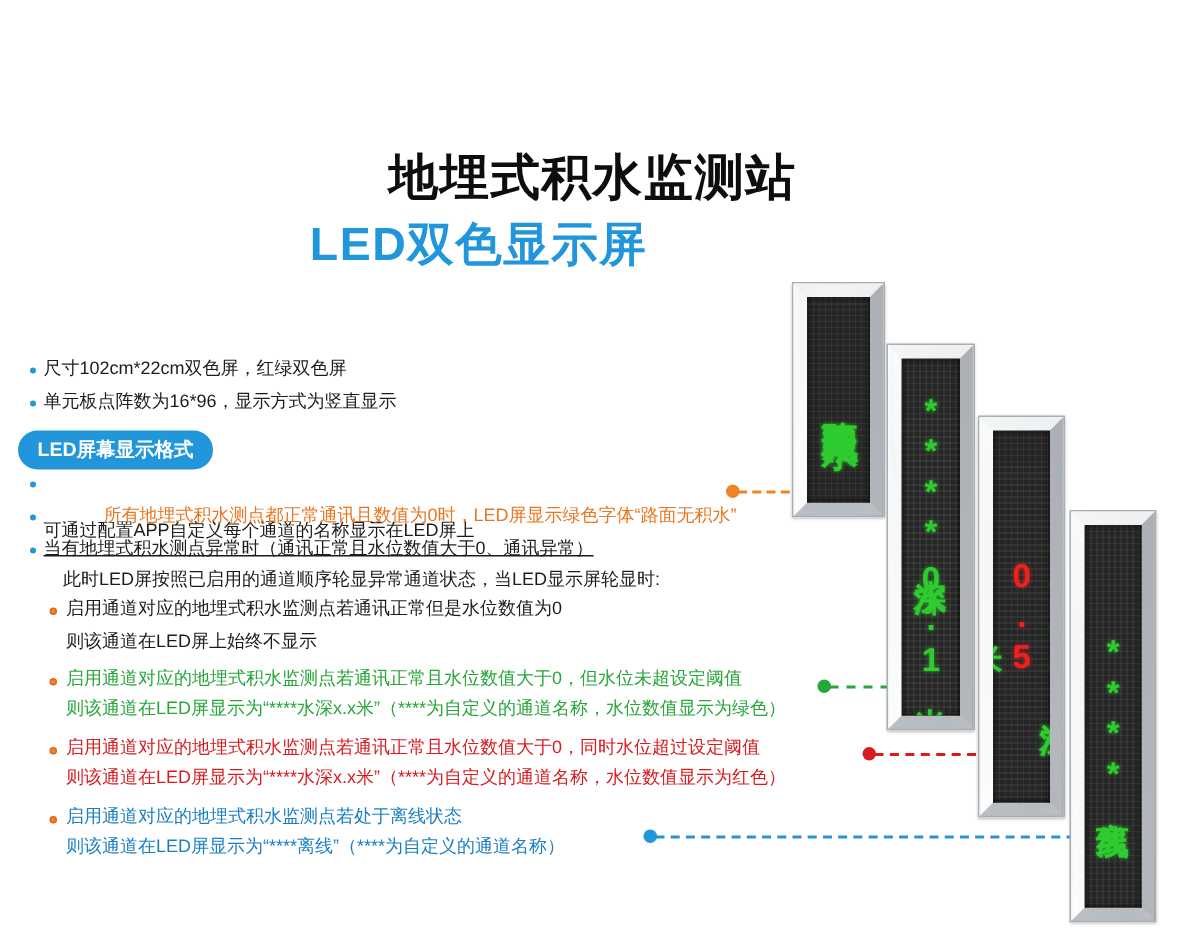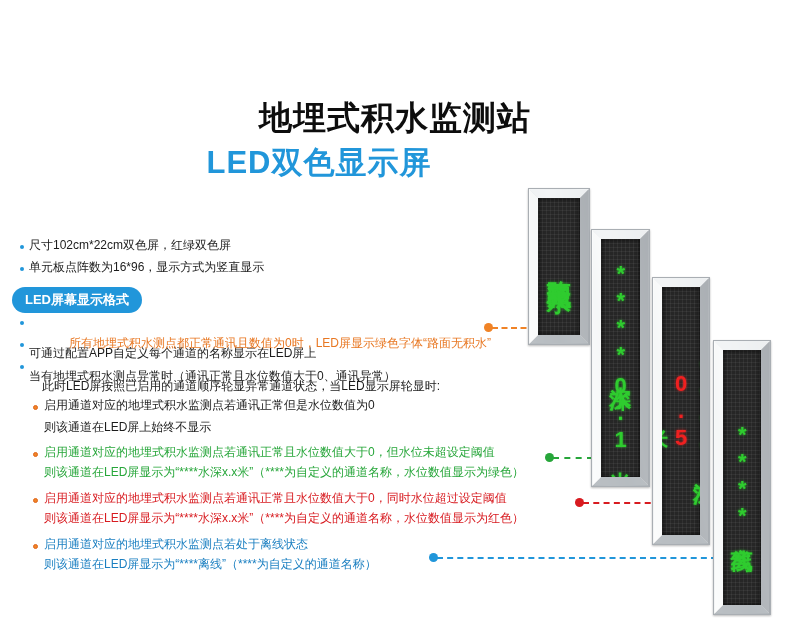--- a/index.html
+++ b/index.html
@@ -100,21 +100,21 @@
 
   <div class="pill" id="pill-format">LED屏幕显示格式</div>
 
   <div class="dot b" style="left:20px;top:321px;"></div>
   <div class="line dark" style="left:29px;top:314px;margin-top:32px;">可通过配置APP自定义每个通道的名称显示在LED屏上</div>
 
   <div class="dot b" style="left:20px;top:343px;"></div>
   <div class="line orange" style="left:29px;top:336px;margin-left:40px;">所有地埋式积水测点都正常通讯且数值为0时，LED屏显示绿色字体“路面无积水”</div>
 
   <div class="dot b" style="left:20px;top:365px;"></div>
-  <div class="line dark" style="left:29px;top:369px;">当有地埋式积水测点异常时（通讯正常且水位数值大于0、通讯异常）</div>
+  <div class="line dark" style="left:29px;top:358px;text-decoration:underline;">当有地埋式积水测点异常时（通讯正常且水位数值大于0、通讯异常）</div>
 
   <div class="line dark" style="left:42px;top:379px;">此时LED屏按照已启用的通道顺序轮显异常通道状态，当LED显示屏轮显时:</div>
 
   <div class="dot o" style="left:33px;top:405px;"></div>
   <div class="line dark" style="left:44px;top:398px;">启用通道对应的地埋式积水监测点若通讯正常但是水位数值为0</div>
   <div class="line dark" style="left:44px;top:420px;">则该通道在LED屏上始终不显示</div>
 
   <div class="dot o" style="left:33px;top:452px;"></div>
   <div class="line green" style="left:44px;top:445px;">启用通道对应的地埋式积水监测点若通讯正常且水位数值大于0，但水位未超设定阈值</div>
   <div class="line green" style="left:44px;top:465px;">则该通道在LED屏显示为“****水深x.x米”（****为自定义的通道名称，水位数值显示为绿色）</div>

